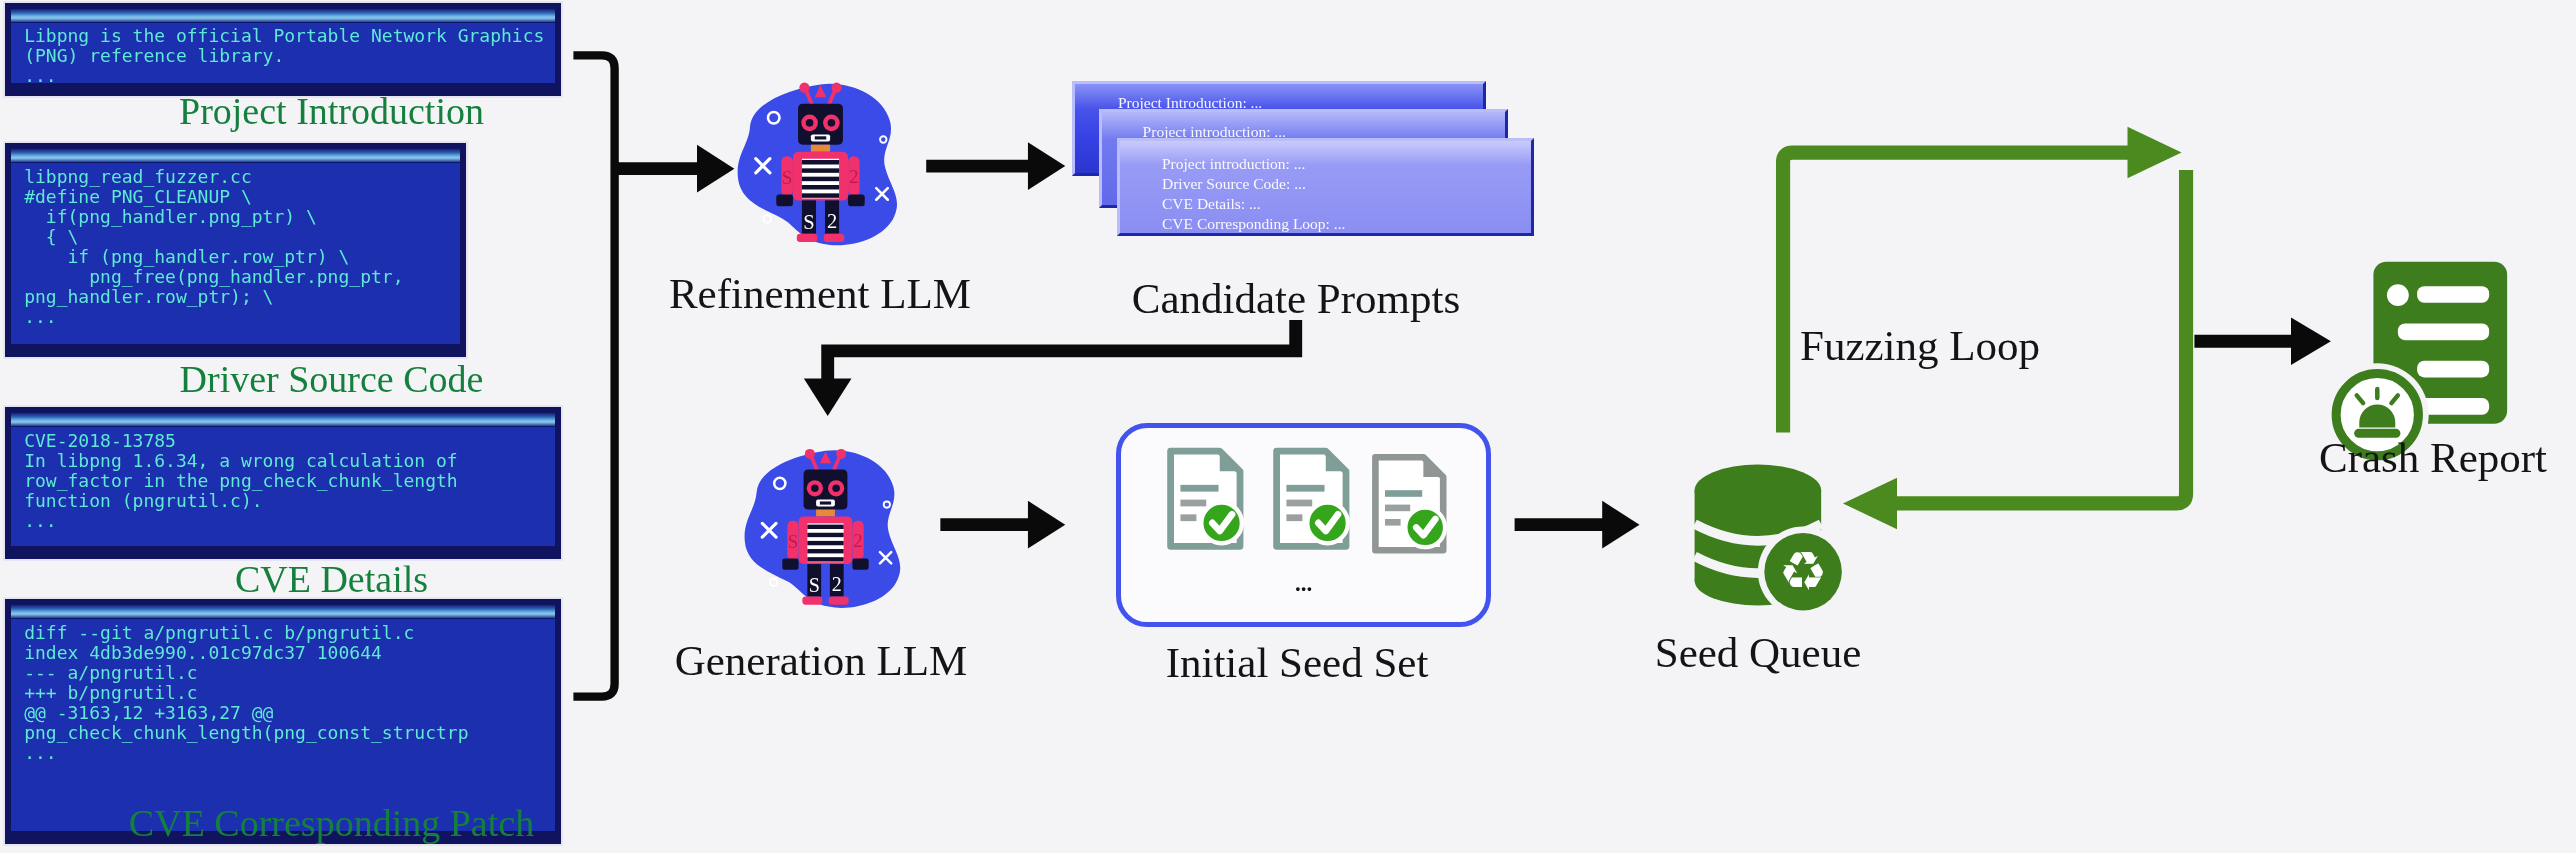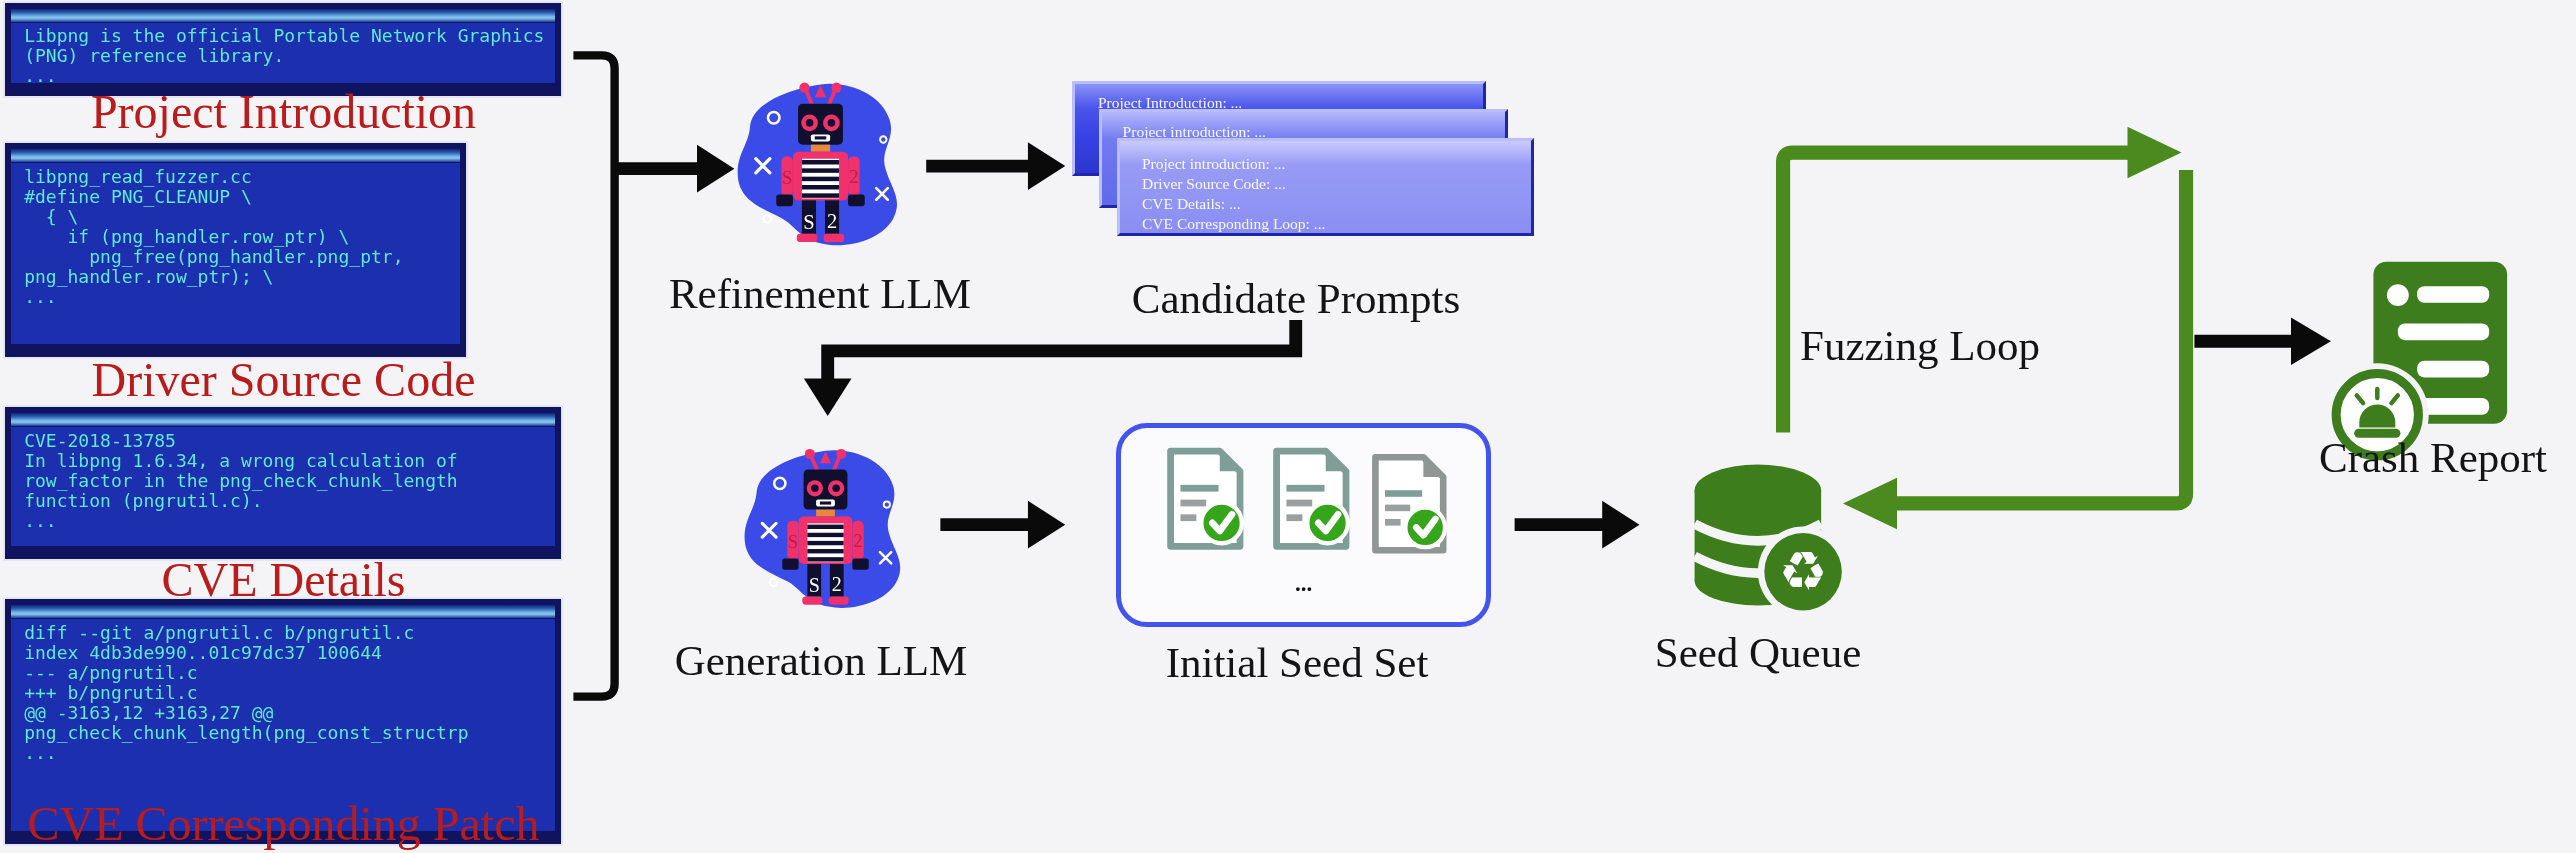--- a/index.html
+++ b/index.html
@@ -6,28 +6,28 @@
   #canvas{position:relative;width:2576px;height:853px;background:#f4f4f7;overflow:hidden;
           font-family:"Liberation Serif","DejaVu Serif",serif;}
   #connectors{position:absolute;left:0;top:0;z-index:1;}
   .window{position:absolute;background:#1c2fae;border:solid #10135e;border-width:6.4px 6.4px 13px 6.4px;
           box-shadow:0 0 0 1.9px #e4e4f2;z-index:2;box-sizing:border-box;overflow:hidden;}
   .titlebar{height:13px;background:linear-gradient(180deg,#15217e 0%,#2a5fb0 28%,#6fb3e2 55%,#8cc6ee 70%,#1d3d96 100%);
             border-bottom:1.3px solid #0e1668;}
   .code{padding:3.9px 5.2px 0 13px;}
   .code-line{white-space:pre;color:#5eead4;font-family:"DejaVu Sans Mono","Liberation Mono",monospace;
              font-size:18px;line-height:20px;}
-  .plabel{position:absolute;left:0;width:567px;text-align:center;font-size:48px;line-height:49px;color:#b91c1c;z-index:2;}
+  .plabel{position:absolute;left:0;width:567px;text-align:center;font-size:38px;line-height:49px;color:#15803d;z-index:2;padding-left:48px;}
   .nlabel{position:absolute;transform:translateX(-50%);font-size:43px;line-height:49px;color:#141414;
           white-space:nowrap;z-index:3;}
   .pbar{position:absolute;box-sizing:border-box;border:3.2px solid;border-color:#b9bdfa #1f27a8 #1f27a8 #b9bdfa;z-index:2;}
   .pbar-back{background:linear-gradient(180deg,#8a93f6 0%,#4853ea 28%,#3642e4 60%,#2b35cf 100%);}
   .pbar-mid{background:linear-gradient(180deg,#b3b8fa 0%,#727af0 30%,#606ae9 100%);}
   .pbar-front{background:linear-gradient(180deg,#c9cbfb 0%,#989bf5 26%,#8a8ef2 100%);}
-  .ptext{position:absolute;color:rgba(255,255,255,.95);font-size:15.5px;line-height:20px;white-space:nowrap;}
+  .ptext{position:absolute;color:rgba(255,255,255,.95);font-size:15.5px;line-height:20px;white-space:nowrap;margin-left:20px;}
   .seedbox{position:absolute;left:1116px;top:423px;width:375px;height:204px;box-sizing:border-box;
            border:5.8px solid #4353ee;border-radius:31px;background:#fbfbfd;z-index:2;}
   .seeddots{position:absolute;left:50%;transform:translateX(-50%);top:143px;font-size:23px;font-weight:bold;color:#111;}
   .icon{position:absolute;z-index:3;}
 </style>
 </head>
 <body>
 
 <div id="canvas">
 
@@ -68,20 +68,21 @@
       <div class="code-line">...</div>
     </div>
   </div>
   <div class="plabel" style="top:87px">Project Introduction</div>
 
   <div class="window" style="left:5.2px;top:143px;width:461px;height:214px">
     <div class="titlebar"></div>
     <div class="code">
       <div class="code-line">libpng_read_fuzzer.cc</div>
       <div class="code-line">#define PNG_CLEANUP \</div>
+      <div class="code-line">  if(png_handler.png_ptr) \</div>
       <div class="code-line">  { \</div>
       <div class="code-line">    if (png_handler.row_ptr) \</div>
       <div class="code-line">      png_free(png_handler.png_ptr,</div>
       <div class="code-line">png_handler.row_ptr); \</div>
       <div class="code-line">...</div>
     </div>
   </div>
   <div class="plabel" style="top:355px">Driver Source Code</div>
 
   <div class="window" style="left:5.2px;top:407px;width:556px;height:152px">

